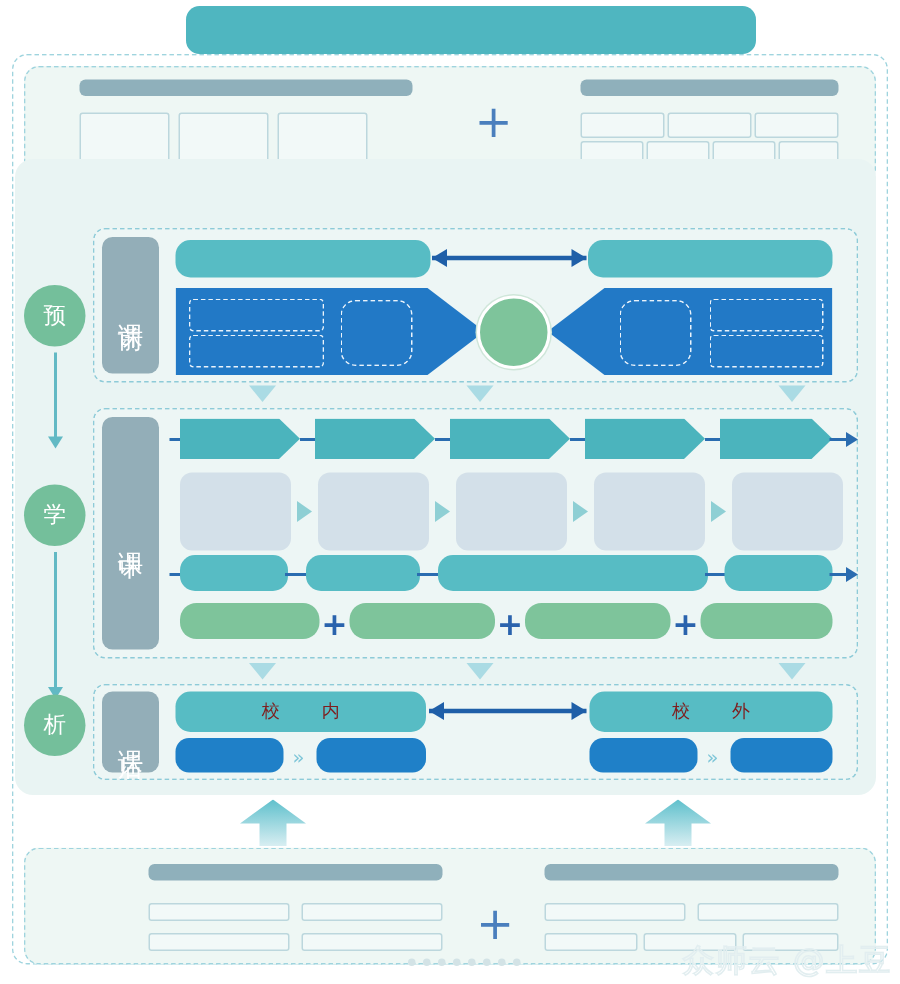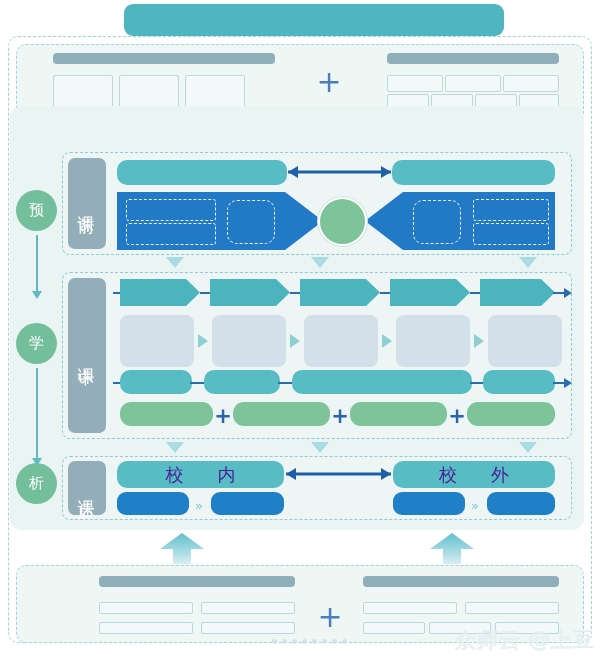--- a/index.html
+++ b/index.html
@@ -211,22 +211,22 @@
     font-size:21px;
     color:transparent;
     -webkit-text-stroke:1px #e2eef0;
     letter-spacing:1px;
     white-space:nowrap;
     font-family:"DejaVu Sans","Liberation Sans",sans-serif;
   }
 
   .stage-text{
     position:absolute;
-    color:#4c1d95;
-    font-size:18px;
+    color:#7f1d1d;
+    font-size:12px;
     letter-spacing:8px;
     display:flex;align-items:center;justify-content:center;
     width:100%;height:100%;
     text-indent:8px;
   }
 </style>
 </head>
 <body>
 
 <div class="abs" id="top-banner">

